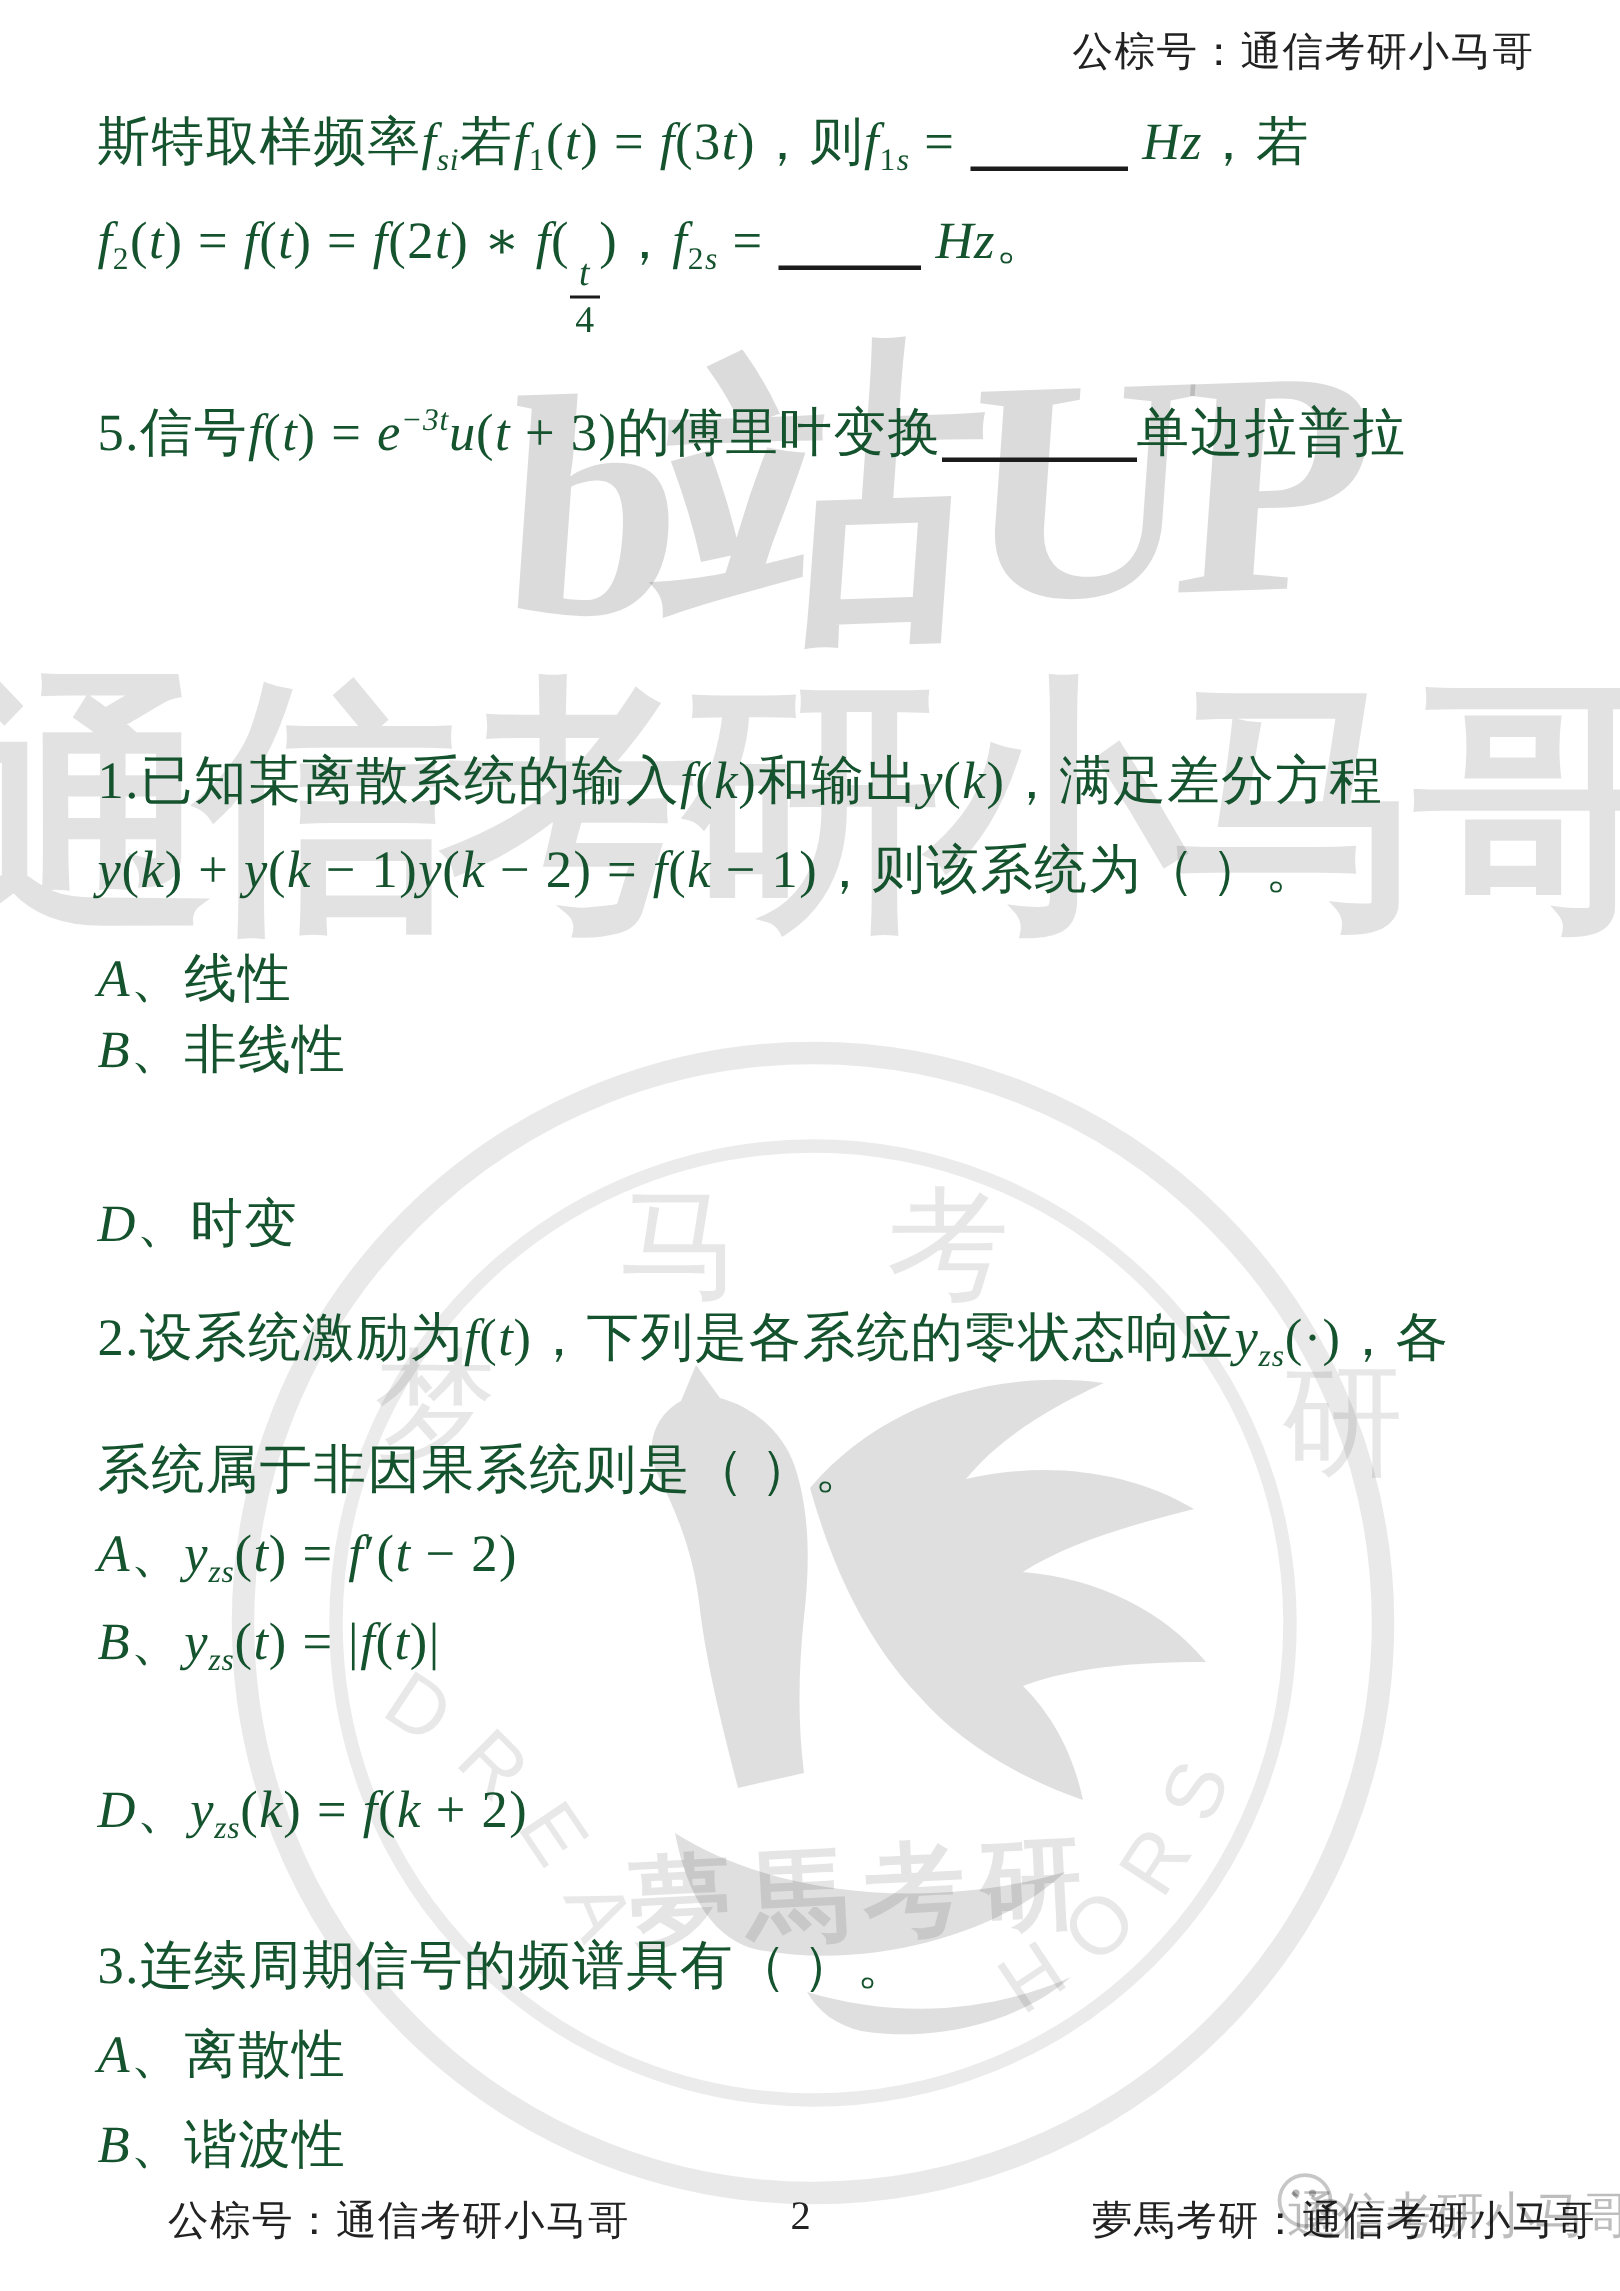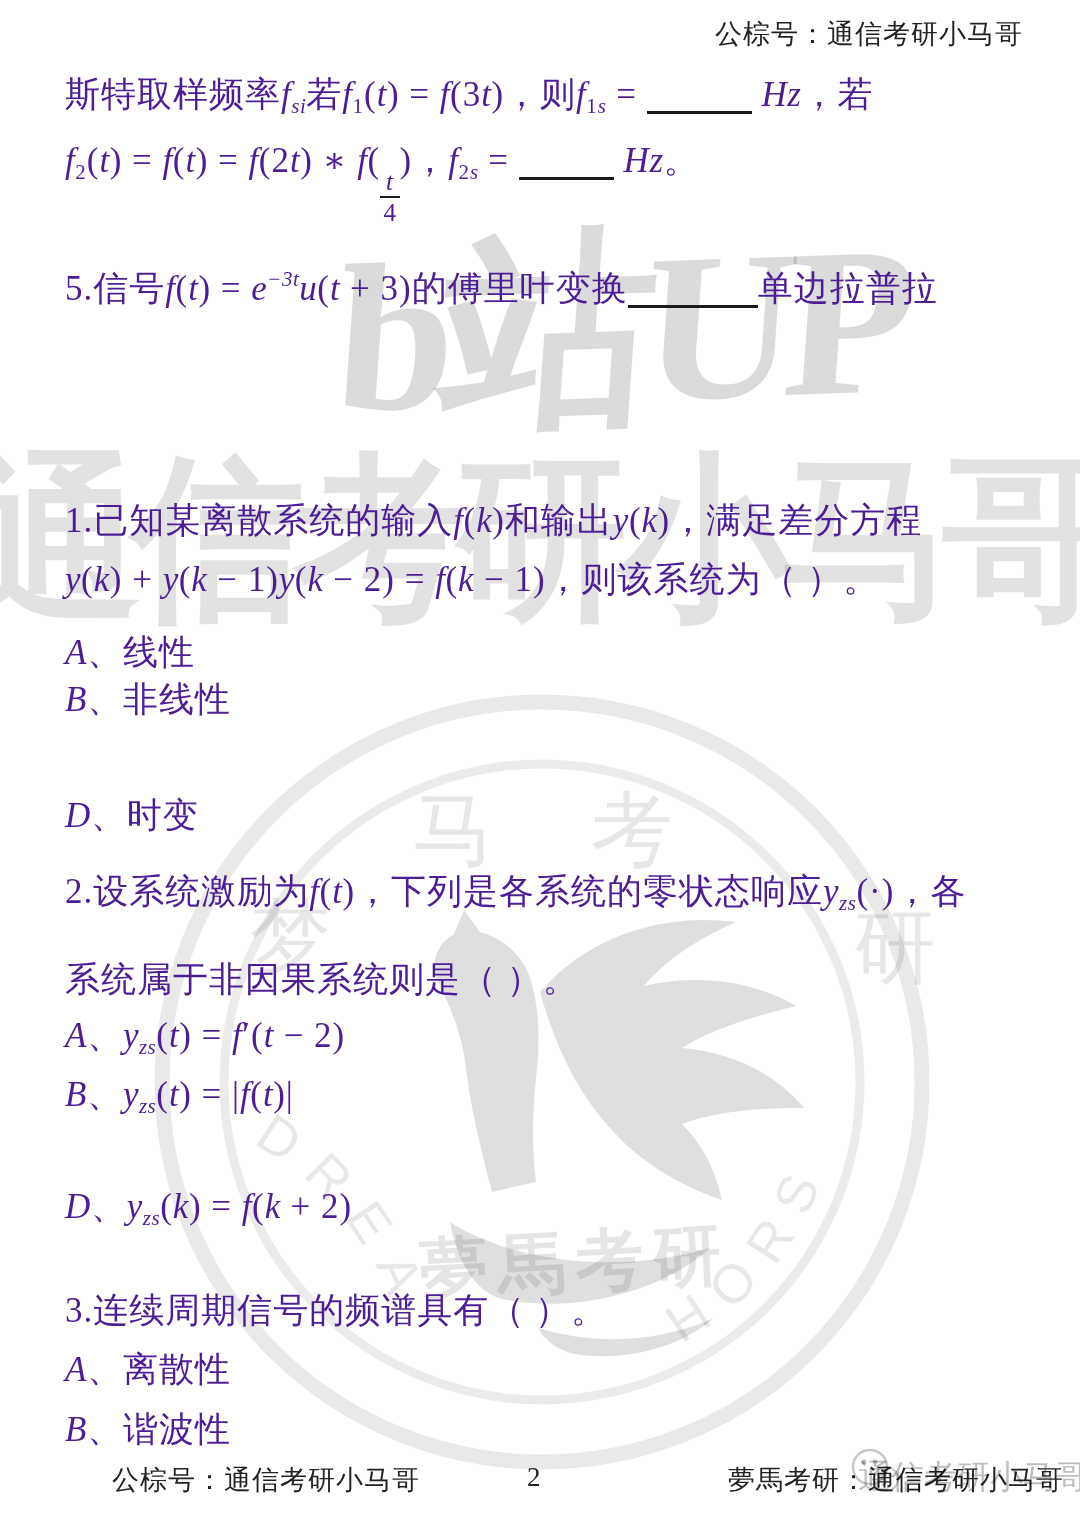--- a/index.html
+++ b/index.html
@@ -14,21 +14,21 @@
   .stamp{position:absolute;left:142px;top:682px;width:800px;height:800px;z-index:1;pointer-events:none;}
   .ring-outer{fill:none;stroke:rgba(0,0,0,0.085);stroke-width:15;}
   .ring-inner{fill:none;stroke:rgba(0,0,0,0.08);stroke-width:9;}
   .arc-text{font-family:"Liberation Sans",sans-serif;font-size:54px;letter-spacing:20px;fill:rgba(0,0,0,0.09);}
   .sc{font-size:82px;fill:rgba(0,0,0,0.095);text-anchor:middle;font-family:"Liberation Serif",serif;}
   .pegasus path{fill:rgba(0,0,0,0.125);}
   .brush{font-size:68px;letter-spacing:10px;fill:rgba(0,0,0,0.10);font-weight:700;
          font-family:"Liberation Serif",serif;transform:rotate(-3deg);transform-origin:420px 590px;}
   
   .hdr,.ftr{position:absolute;font-size:27px;color:#222;z-index:5;white-space:nowrap;letter-spacing:1px;}
-  .row{position:absolute;left:65px;font-size:35px;line-height:1.3;color:#4c1d95;letter-spacing:1px;
+  .row{position:absolute;left:65px;font-size:35px;line-height:1.3;color:#14532d;letter-spacing:1px;
        white-space:nowrap;z-index:5;}
   .bold-row{font-weight:700;font-size:36px;}
   .it{font-style:italic;font-family:"Liberation Serif","DejaVu Serif",serif;letter-spacing:0.5px;}
   .ss{font-size:0.6em;}
   .sb{vertical-align:-0.35em;}
   .sp{vertical-align:0.65em;}
   .blank{display:inline-block;height:0.9em;border-bottom:3px solid #1b1b1b;vertical-align:-0.22em;}
   .frac{display:inline-flex;flex-direction:column;align-items:center;vertical-align:-0.7em;
         font-size:0.72em;line-height:1.1;letter-spacing:0;}
   .fnum{border-bottom:2px solid #1b1b1b;padding:0 6px 1px;}

